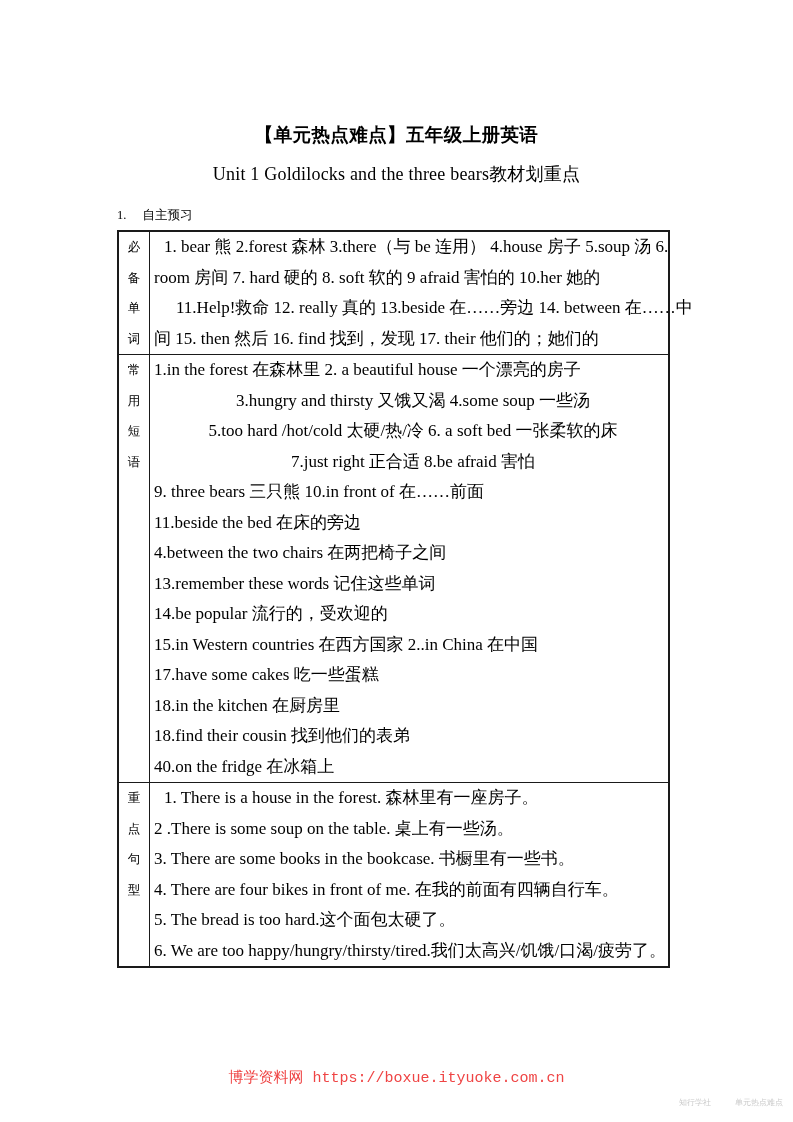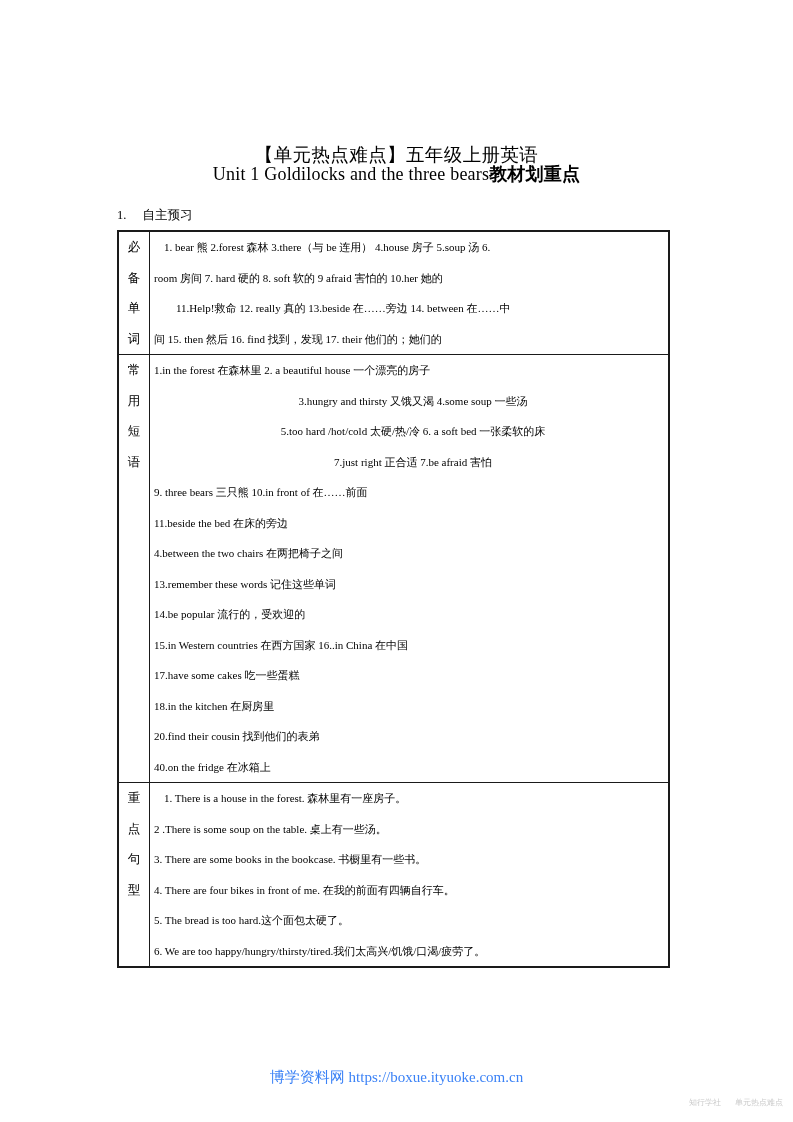--- a/index.html
+++ b/index.html
@@ -24,36 +24,35 @@
   }
 
   
   .doc-title {
     position: absolute;
     left: 0;
     top: 122px;
     width: 793px;
     text-align: center;
     font-size: 18.5px;
-    font-weight: normal;
+    font-weight: bold;
     letter-spacing: 0.4px;
-    margin-top: 20px;
   }
   .doc-subtitle {
     position: absolute;
     left: 0;
     top: 162px;
     width: 793px;
     text-align: center;
     font-size: 18px;
     letter-spacing: 0.2px;
     white-space: nowrap;
   }
   .doc-subtitle .cn-bold {
-    font-weight: bold;
+    font-weight: normal;
     margin-left: 0;
     text-align: right;
   }
 
   .section-label {
     position: absolute;
     left: 117px;
     top: 207px;
     font-size: 12.5px;
     white-space: nowrap;
@@ -93,21 +92,21 @@
     align-items: center;
     justify-content: center;
     line-height: 30.5px;
   }
   .lbl-stack span { display: block; }
 
   .body-cell {
     padding: 6px 6px 8px 6px;
   }
   .line {
-    font-size: 11px;
+    font-size: 17px;
     line-height: 30.5px;
     white-space: nowrap;
   }
   .line.indent1 { padding-left: 8px; text-align: center; }
   .line.indent2 { padding-left: 14px; }
   .line.indent3 { padding-left: 26px; }
   .line.indent4 { padding-left: 4px; }
 
   
   .words .line { line-height: 30.5px; }
@@ -122,30 +121,30 @@
     color: #6a6a6a;
     white-space: nowrap;
   }
   .footer-watermark {
     position: absolute;
     left: 0;
     top: 1068px;
     width: 793px;
     text-align: center;
     font-size: 15px;
-    color: #3b82f6;
-    font-family: Liberation Serif, serif;
+    color: #ef4444;
+    font-family: Liberation Mono, monospace;
     white-space: nowrap;
   }
   .corner-marks {
     position: absolute;
     right: 10px;
     bottom: 14px;
     display: flex;
-    gap: 14px;
+    gap: 24px;
     font-size: 8px;
     color: #c9c9c9;
     font-family: "Liberation Sans", sans-serif;
     white-space: nowrap;
   }
 </style>
 </head>
 <body>
 
 <div class="page">
@@ -187,30 +186,30 @@
               <span>常</span>
               <span>用</span>
               <span>短</span>
               <span>语</span>
             </div>
           </td>
           <td class="body-cell">
             <div class="line indent4">1.in the forest  在森林里  2. a beautiful house  一个漂亮的房子</div>
             <div class="line indent1">3.hungry and thirsty  又饿又渴  4.some soup  一些汤</div>
             <div class="line indent1">5.too hard /hot/cold  太硬/热/冷  6. a soft bed  一张柔软的床</div>
-            <div class="line indent1">7.just right  正合适             7.be afraid  害怕</div>
+            <div class="line indent1">7.just right  正合适             8.be afraid  害怕</div>
             <div class="line indent4">9. three bears  三只熊            10.in front of  在……前面</div>
             <div class="line indent4">11.beside the bed  在床的旁边</div>
             <div class="line indent4">4.between the two chairs  在两把椅子之间</div>
             <div class="line indent4">13.remember these words  记住这些单词</div>
             <div class="line indent4">14.be popular  流行的，受欢迎的</div>
-            <div class="line indent4">15.in Western countries  在西方国家     16..in China  在中国</div>
+            <div class="line indent4">15.in Western countries  在西方国家     2..in China  在中国</div>
             <div class="line indent4">17.have some cakes  吃一些蛋糕</div>
             <div class="line indent4">18.in the kitchen  在厨房里</div>
-            <div class="line indent4">20.find their cousin  找到他们的表弟</div>
+            <div class="line indent4">18.find their cousin  找到他们的表弟</div>
             <div class="line indent4">40.on the fridge   在冰箱上</div>
           </td>
         </tr>
 
         <tr>
           <td class="lbl-cell">
             <div class="lbl-stack">
               <span>重</span>
               <span>点</span>
               <span>句</span>

